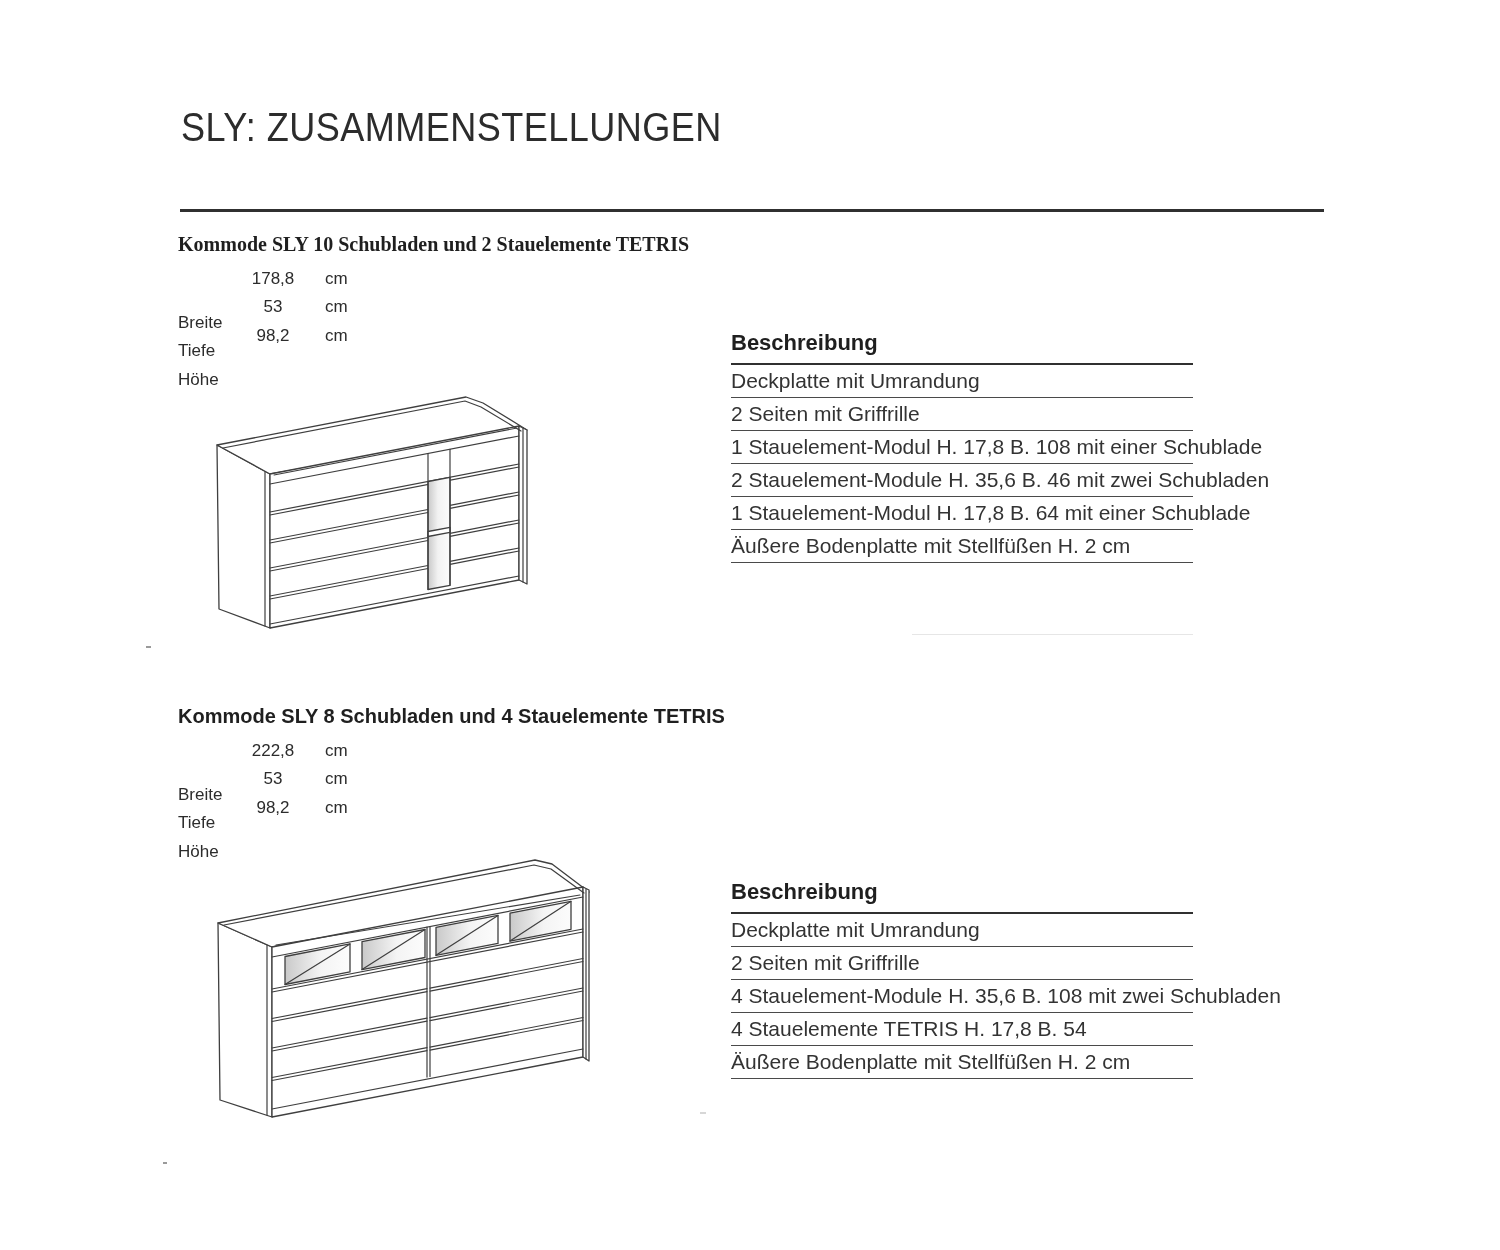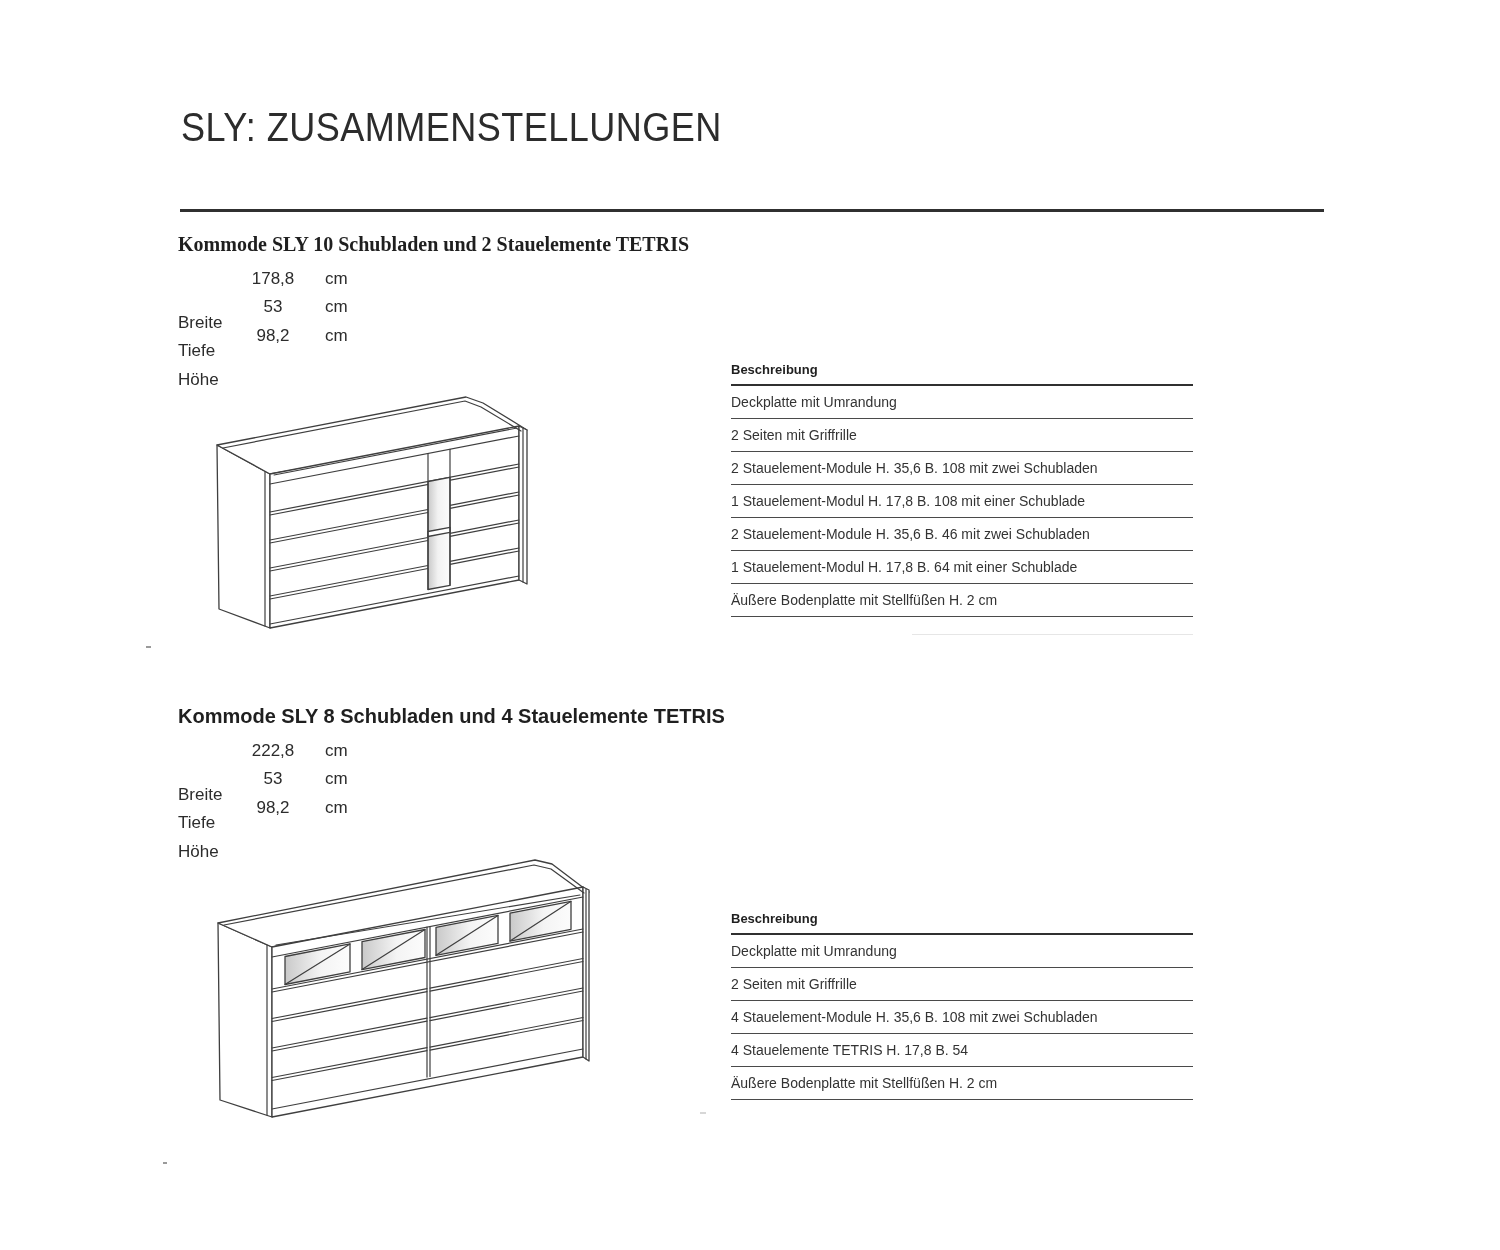--- a/index.html
+++ b/index.html
@@ -19,23 +19,23 @@
   .top-rule{position:absolute;left:180px;top:209px;width:1144px;height:3px;background:var(--rule-dark);}
 
   .section-heading{position:absolute;left:178px;font-size:20px;font-weight:700;color:var(--heading);white-space:nowrap;}
 
   .dim-row{position:absolute;left:178px;width:190px;height:22px;font-size:17px;color:var(--ink);}
   .dim-label{position:absolute;left:0;top:0;margin-top:44px;}
   .dim-value{position:absolute;left:60px;top:0;width:70px;text-align:center;}
   .dim-unit{position:absolute;left:147px;top:0;}
 
   .desc-table{position:absolute;left:731px;width:462px;}
-  .desc-header{font-size:13px;font-weight:700;color:var(--heading);
-    padding-bottom:7px;border-bottom:2.5px solid var(--rule-dark);margin-top:32px;}
-  .desc-row{height:33px;display:flex;align-items:center;font-size:14px;color:var(--body);
+  .desc-header{font-size:22px;font-weight:700;color:var(--heading);
+    padding-bottom:7px;border-bottom:2.5px solid var(--rule-dark);}
+  .desc-row{height:33px;display:flex;align-items:center;font-size:21px;color:var(--body);
     border-bottom:1.7px solid var(--rule-row);white-space:nowrap;}
 
   .drawing{position:absolute;}
   .drawing svg{display:block;}
   .drawing line, .drawing polyline, .drawing path{stroke:var(--line-art);stroke-width:1.2;fill:none;stroke-linejoin:round;stroke-linecap:round;}
   .drawing polygon{stroke:var(--line-art);stroke-width:1.3;fill:#ffffff;stroke-linejoin:round;}
 
   .faint-line{position:absolute;height:1px;background:var(--faint);}
   .stray-mark{position:absolute;background:var(--mark);}
 </style>
@@ -113,21 +113,20 @@
       <line x1="250" y1="64.3" x2="250" y2="200.3"></line>
 
       <line x1="70" y1="239" x2="319" y2="191"></line>
     </svg>
   </div>
 
   <div class="desc-table" style="top:330px;">
     <div class="desc-header">Beschreibung</div>
     <div class="desc-row">Deckplatte mit Umrandung</div>
     <div class="desc-row">2 Seiten mit Griffrille</div>
-    <div class="desc-row">2 Stauelement-Module H. 35,6 B. 108 mit zwei Schubladen</div>
     <div class="desc-row">1 Stauelement-Modul H. 17,8 B. 108 mit einer Schublade</div>
     <div class="desc-row">2 Stauelement-Module H. 35,6 B. 46 mit zwei Schubladen</div>
     <div class="desc-row">1 Stauelement-Modul H. 17,8 B. 64 mit einer Schublade</div>
     <div class="desc-row">Äußere Bodenplatte mit Stellfüßen H. 2 cm</div>
   </div>
   <div class="faint-line" style="left:912px;top:634px;width:281px;"></div>
   <div class="stray-mark" style="left:146px;top:646px;width:5px;height:2px;"></div>
 
   <h2 class="section-heading" style="top:705px;">Kommode SLY 8 Schubladen und 4 Stauelemente TETRIS</h2>
 

